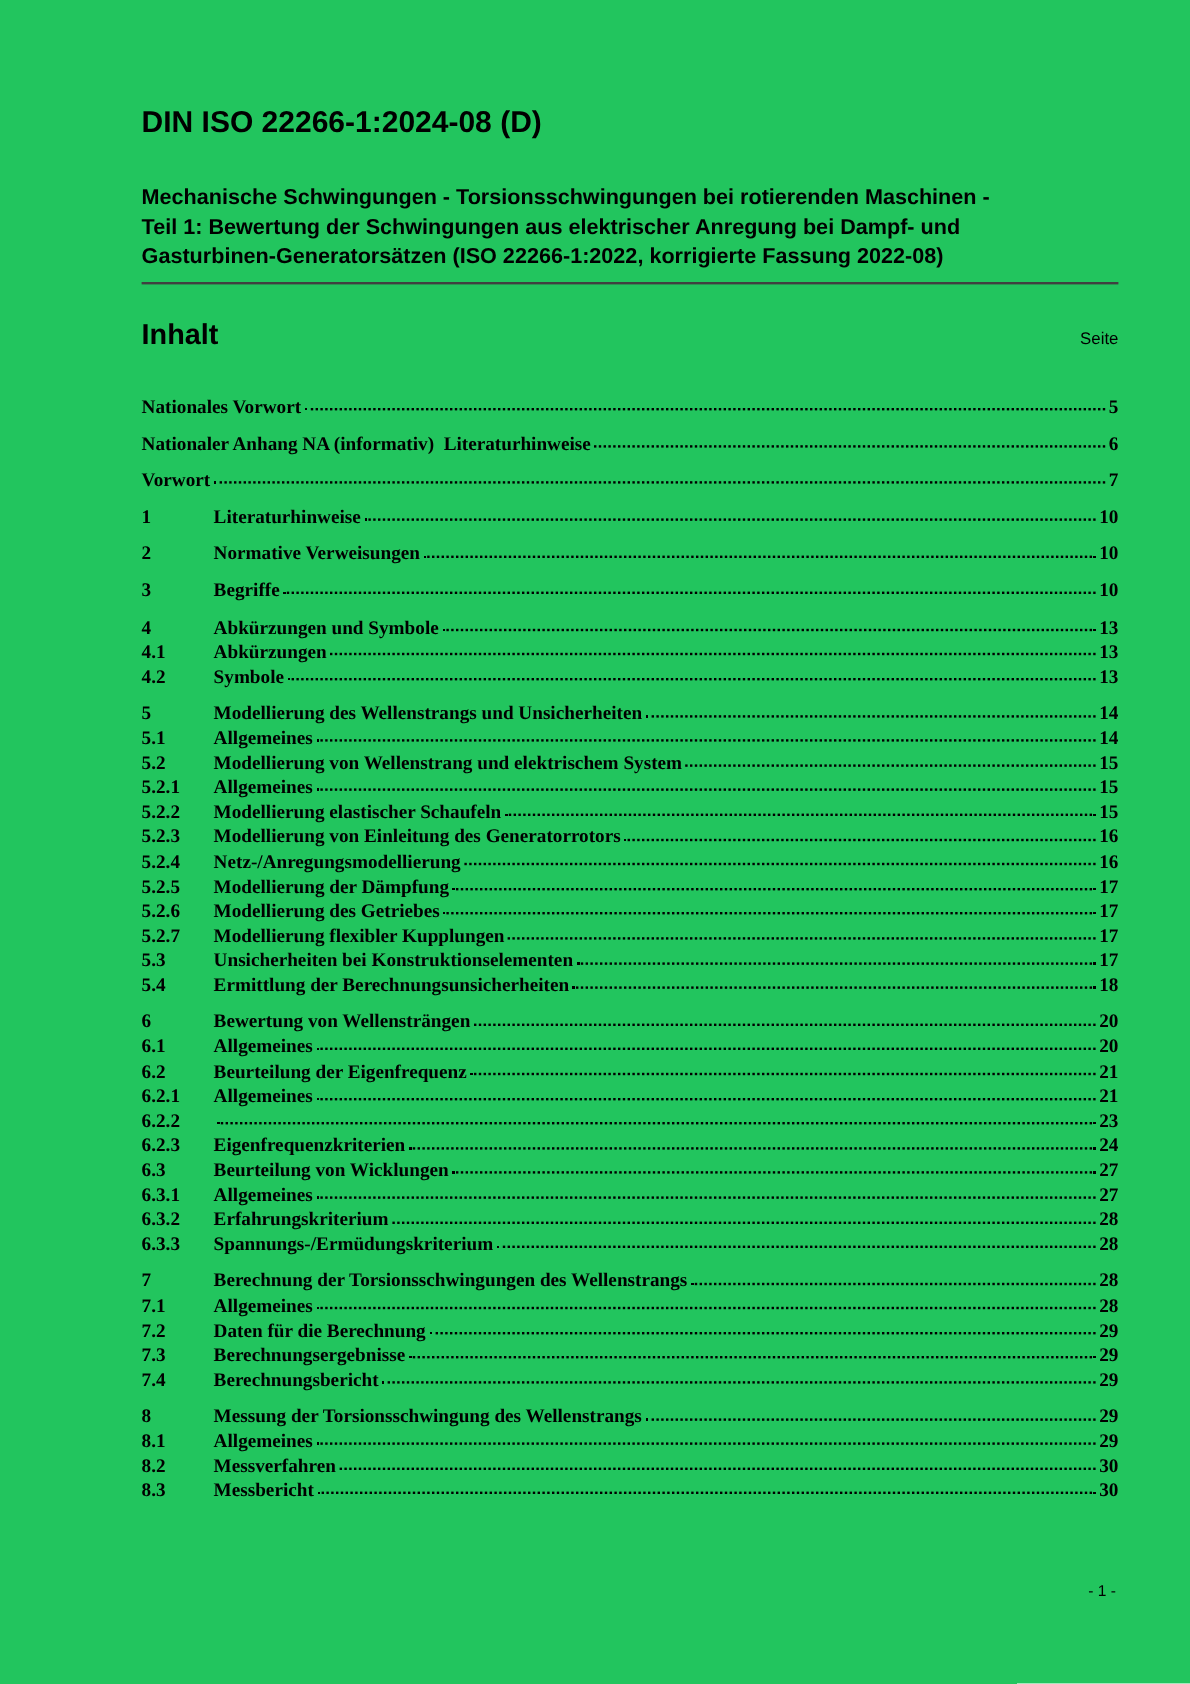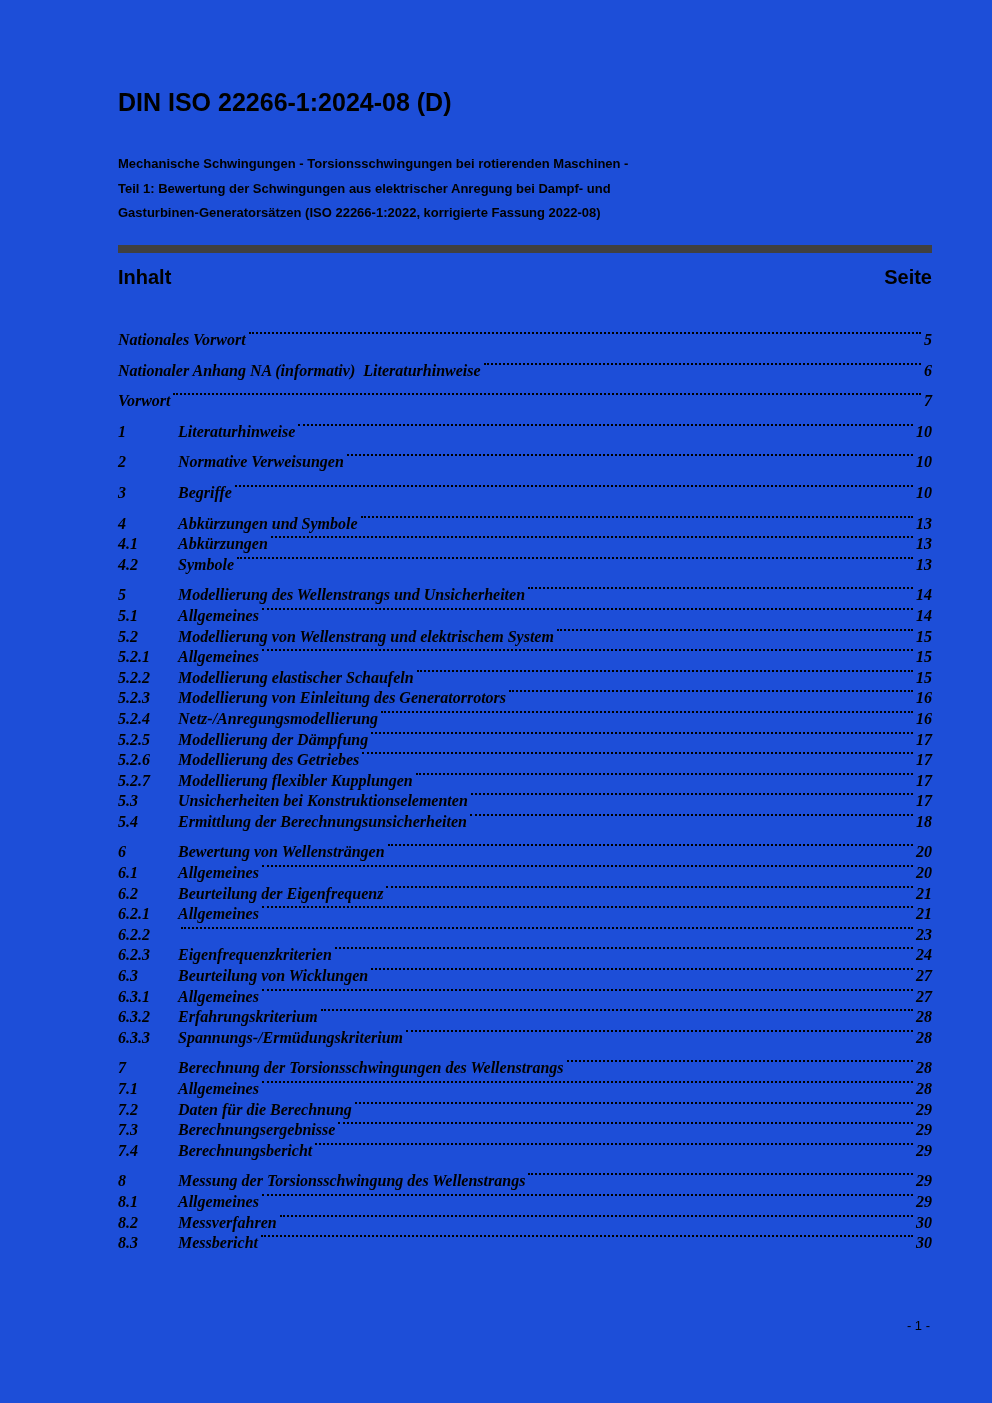--- a/index.html
+++ b/index.html
@@ -1,69 +1,68 @@
 <!DOCTYPE html>
 <html><head>
 <meta charset="utf-8">
 <style>
   html, body { margin: 0; padding: 0; background: #ffffff; }
   .page {
     position: relative;
     width: 992px;
     height: 1403px;
-    background: #1d4ed8;
+    background: #22c55e;
     color: #000000;
     font-family: "Liberation Sans", sans-serif;
     overflow: hidden;
   }
   .doc-number {
     position: absolute;
     left: 118px;
     top: 88px;
     font-size: 25px;
     font-weight: 700;
     white-space: nowrap;
   }
   .doc-title {
     position: absolute;
     left: 118px;
     top: 152px;
     width: 814px;
-    font-size: 13px;
+    font-size: 18px;
     font-weight: 700;
     line-height: 24.7px;
-    border-bottom: 8px solid #404040;
-    padding-bottom: 19px;
+    border-bottom: 2px solid #404040;
+    padding-bottom: 9px;
   }
   .doc-title .line { white-space: nowrap; }
   .contents-row {
     position: absolute;
     left: 118px;
     top: 266px;
     width: 814px;
     display: flex;
     align-items: baseline;
     justify-content: space-between;
   }
-  .toc-heading { font-size: 20px; font-weight: 700; }
-  .page-col-label { font-size: 20px; font-weight: 700; }
+  .toc-heading { font-size: 24px; font-weight: 700; }
+  .page-col-label { font-size: 14px; font-weight: 400; }
   .toc {
     position: absolute;
     left: 118px;
     top: 330px;
     width: 814px;
     font-family: "Liberation Serif", serif;
     font-size: 16px;
     font-weight: 700;
     line-height: 20.6px;
   }
   .toc-row {
     display: flex;
-    align-items: flex-start;
-    font-style: italic;
+    align-items: center;
   }
   .toc-row.group-start { margin-top: 10px; }
   .toc-row:first-child { margin-top: 0; }
   .toc-row .num { flex: none; width: 60px; }
   .toc-row .label { flex: none; white-space: nowrap; }
   .toc-row .leader {
     flex: 1 1 auto;
     min-width: 12px;
     height: 2px;
     border-bottom: 2px dotted #000000;

